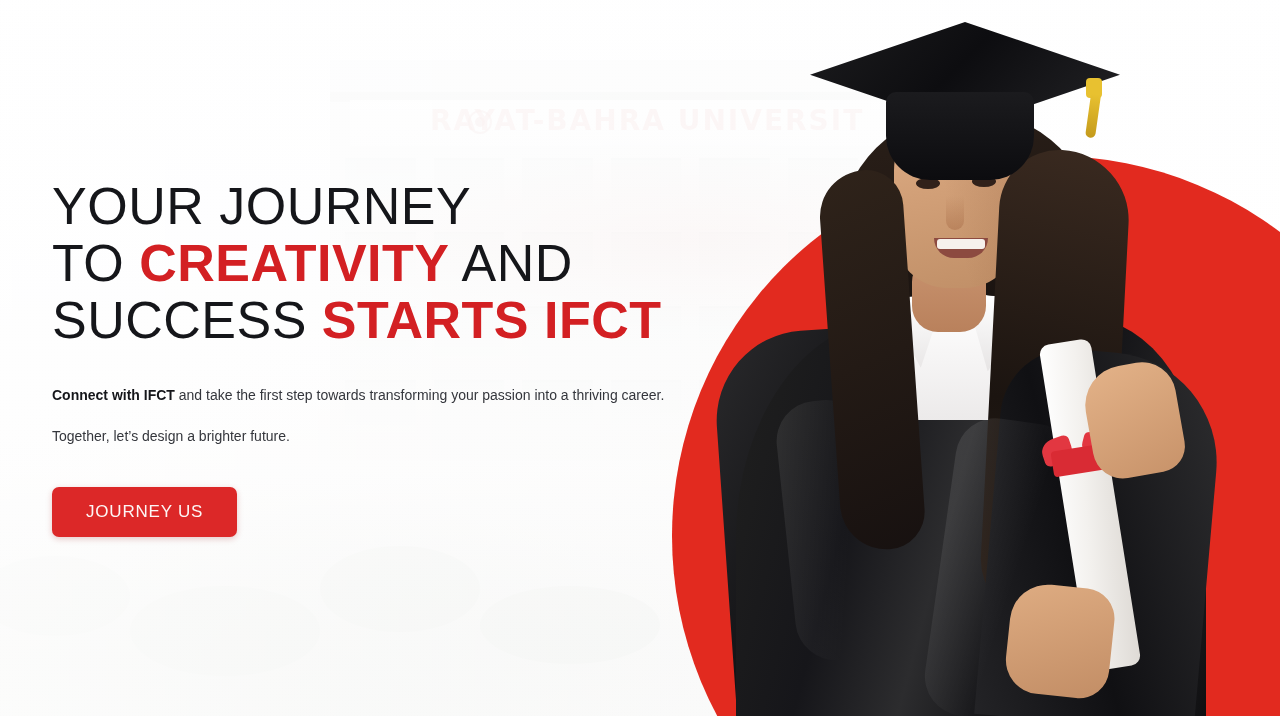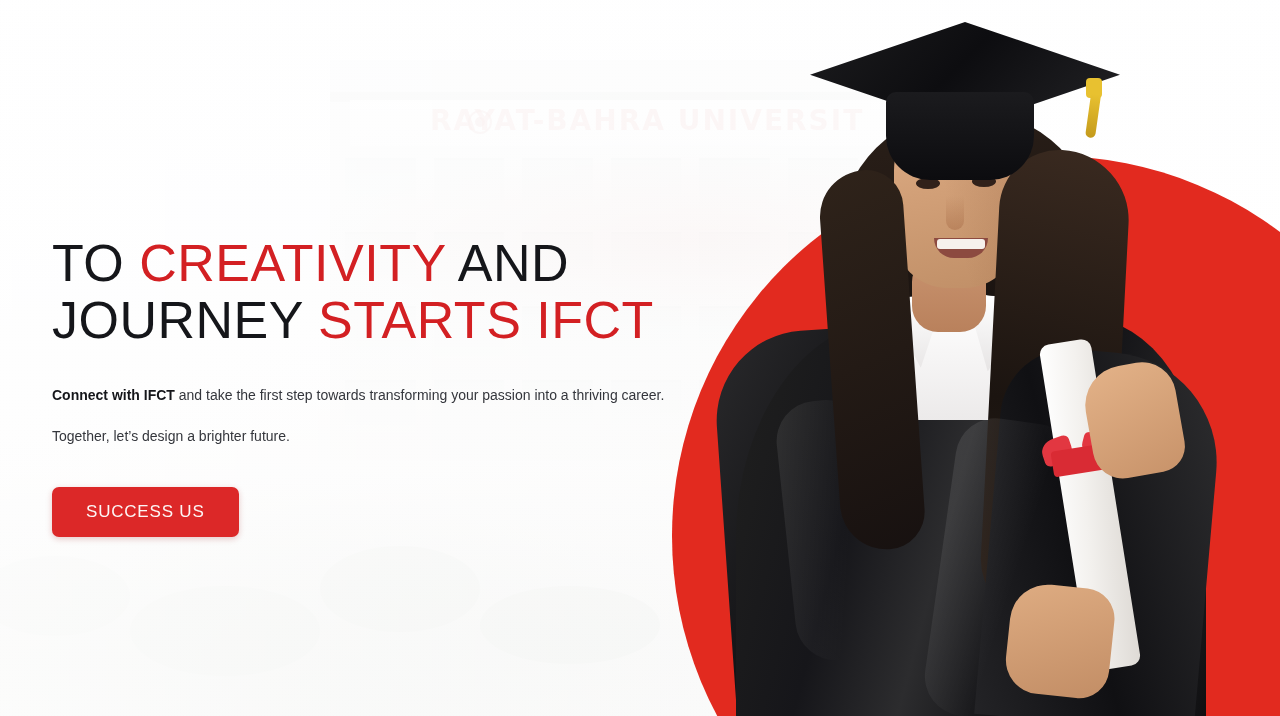--- a/index.html
+++ b/index.html
@@ -321,21 +321,21 @@
   .copy {
     position:absolute; left:52px; top:178px; width:640px;
   }
   .headline {
     font-size:52px; line-height:57px;
     letter-spacing:.5px;
     color:#15161a;
     font-weight:400;
     font-family:"Liberation Sans", sans-serif;
   }
-  .headline .accent { color:#d32023; font-weight:400; }
+  .headline .accent { color:#d32023; font-weight:700; }
 
   .subcopy {
     margin-top:26px;
     font-size:14px; line-height:41px;
     color:#34363c;
     font-weight:400;
     max-width:640px;
   }
   .subcopy .strong { font-weight:700; color:#15161a; }
 
@@ -461,25 +461,25 @@
     <div class="ribbon-bowl"></div>
     <div class="ribbon-bowr"></div>
     <div class="ribbon"></div>
 
     <div class="hand-top"></div>
     <div class="hand-bottom"></div>
   </div>
 
   <div class="copy">
     <h1 class="headline">
-      <br>
+      <span>YOUR JOURNEY</span><br>
       <span>TO </span><span class="accent">CREATIVITY</span><span> AND</span><br>
-      <span>JOURNEY </span><span class="accent">STARTS IFCT</span>
+      <span>SUCCESS </span><span class="accent">STARTS IFCT</span>
     </h1>
 
     <p class="subcopy">
       <span class="strong">Connect with IFCT</span><span> and take the first step towards transforming your passion into a thriving career. Together, let’s design a brighter future.</span>
     </p>
 
-    <button class="cta">SUCCESS US</button>
+    <button class="cta">JOURNEY US</button>
   </div>
 
 </div>
 
 </body></html>

